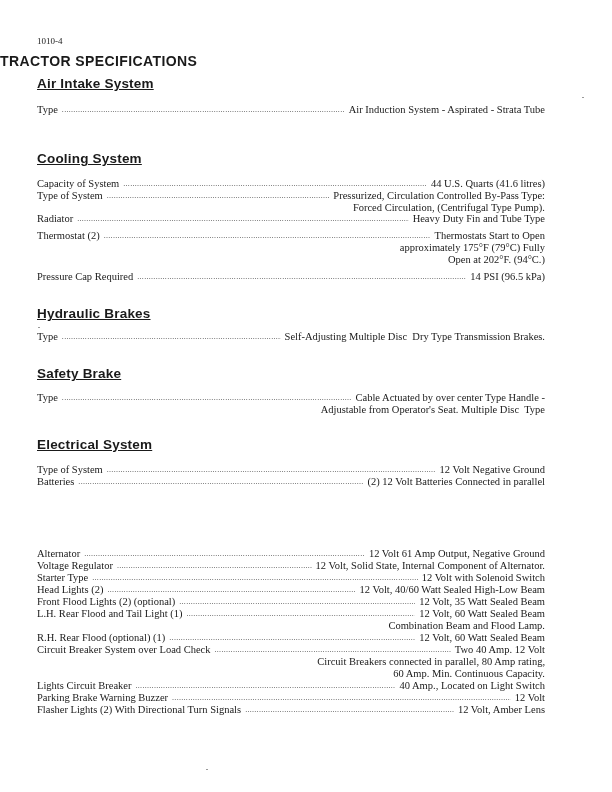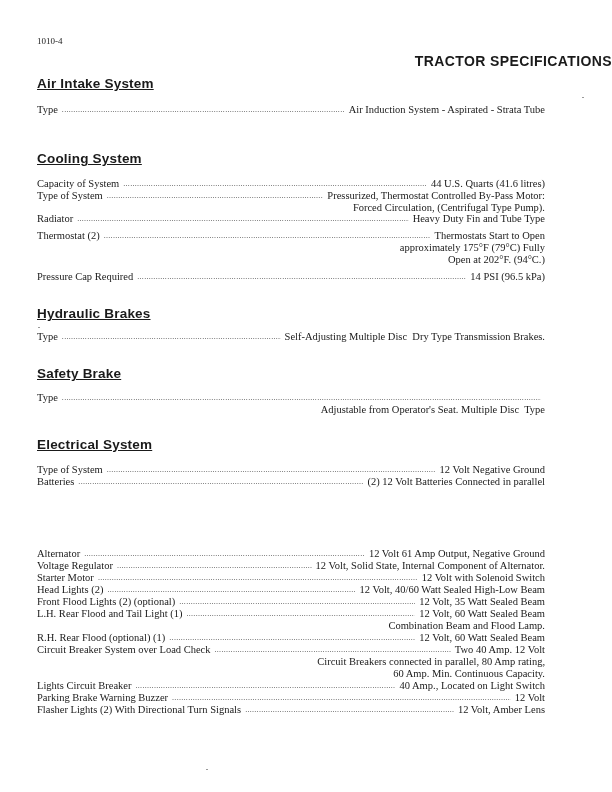--- a/index.html
+++ b/index.html
@@ -6,21 +6,21 @@
   body {
     width: 612px; height: 792px; position: relative; overflow: hidden;
     font-family: "DejaVu Serif", "Liberation Serif", serif;
     color: #1a1a1a;
   }
   .page-num {
     position: absolute; left: 37px; top: 36px;
     font-family: "Liberation Serif", serif; font-size: 9px;
   }
   .title {
-    position: absolute; left: 0; width: 612px; top: 53px; text-align: right;
+    position: absolute; left: 0; width: 612px; top: 53px; text-align: left;
     font-family: "Liberation Sans", sans-serif; font-weight: bold; font-size: 14px;
     letter-spacing: 0.4px;
   }
   .heading {
     position: absolute; left: 37px;
     font-family: "Liberation Sans", sans-serif; font-weight: bold; font-size: 13.5px;
     letter-spacing: 0.2px;
     text-decoration: underline;
   }
   .row {
@@ -63,21 +63,21 @@
   <div class="line">
       <span class="lbl">Capacity of System</span>
       <span class="dots"></span>
       <span class="val">44 U.S. Quarts (41.6 litres)</span>
     </div>
 </div>
 <div class="row" style="top:190px">
   <div class="line">
       <span class="lbl">Type of System</span>
       <span class="dots"></span>
-      <span class="val">Pressurized, Thermostat Controlled By-Pass Motor:</span>
+      <span class="val">Pressurized, Circulation Controlled By-Pass Type:</span>
     </div>
   <div class="cont">Forced Circulation, (Centrifugal Type Pump).</div>
 </div>
 <div class="row" style="top:213px">
   <div class="line">
       <span class="lbl">Radiator</span>
       <span class="dots"></span>
       <span class="val">Heavy Duty Fin and Tube Type</span>
     </div>
 </div>
@@ -106,20 +106,21 @@
       <span class="dots"></span>
       <span class="val" style="white-space:pre">Self-Adjusting Multiple Disc  Dry Type Transmission Brakes.</span>
     </div>
 </div>
 
 <div class="heading" style="top:366px">Safety Brake</div>
 <div class="row" style="top:392px">
   <div class="line">
       <span class="lbl">Type</span>
       <span class="dots"></span>
+      <span class="val">Cable Actuated by over center Type Handle -</span>
     </div>
   <div class="cont" style="white-space:pre">Adjustable from Operator's Seat. Multiple Disc  Type</div>
 </div>
 
 <div class="heading" style="top:437px">Electrical System</div>
 <div class="row" style="top:464px">
   <div class="line">
       <span class="lbl">Type of System</span>
       <span class="dots"></span>
       <span class="val">12 Volt Negative Ground</span>
@@ -141,21 +142,21 @@
 </div>
 <div class="row" style="top:560px">
   <div class="line">
       <span class="lbl">Voltage Regulator</span>
       <span class="dots"></span>
       <span class="val">12 Volt, Solid State, Internal Component of Alternator.</span>
     </div>
 </div>
 <div class="row" style="top:572px">
   <div class="line">
-      <span class="lbl">Starter Motor</span>
+      <span class="lbl">Starter Type</span>
       <span class="dots"></span>
       <span class="val">12 Volt with Solenoid Switch</span>
     </div>
 </div>
 <div class="row" style="top:584px">
   <div class="line">
       <span class="lbl">Head Lights (2)</span>
       <span class="dots"></span>
       <span class="val">12 Volt, 40/60 Watt Sealed High-Low Beam</span>
     </div>

